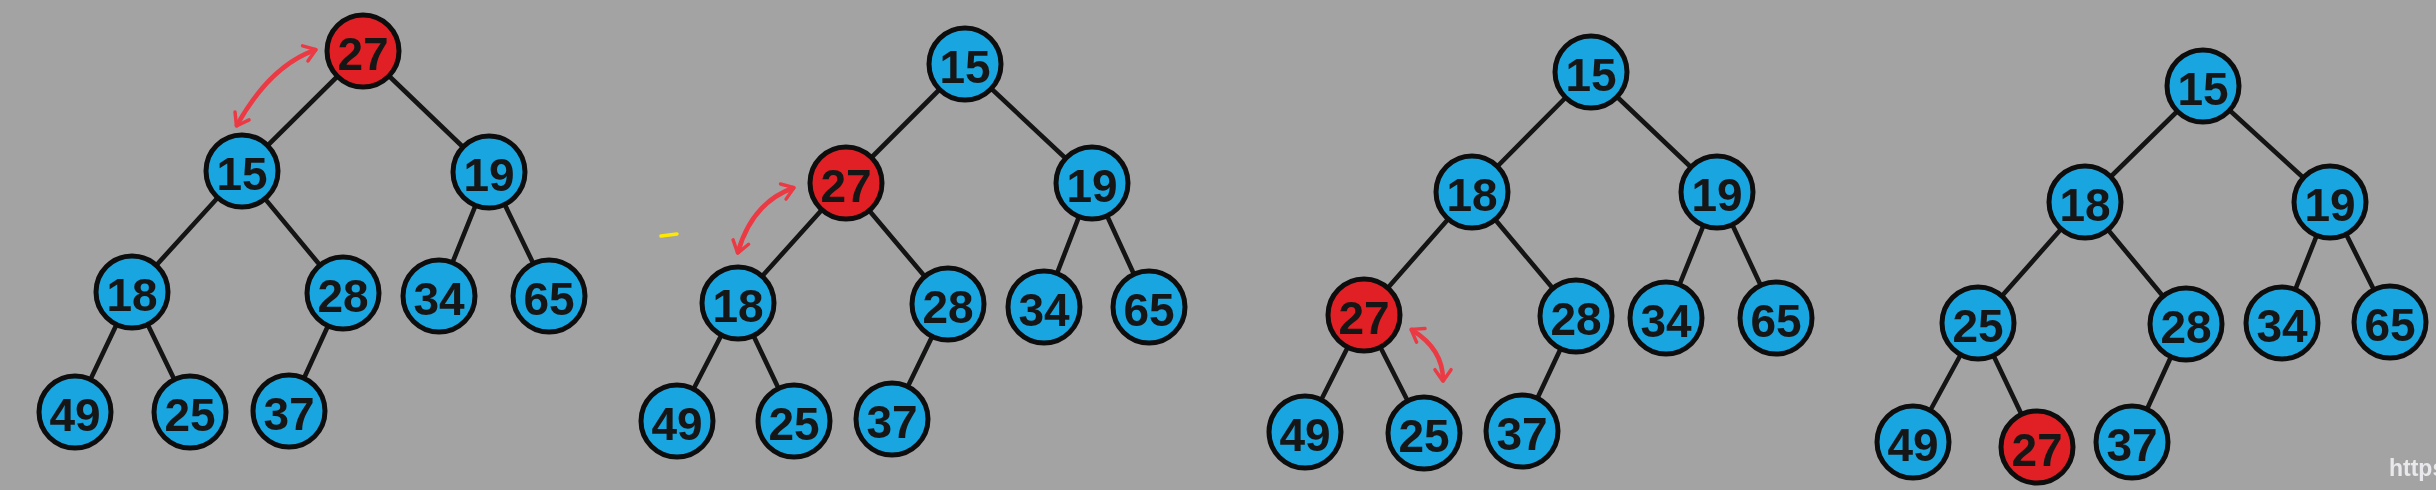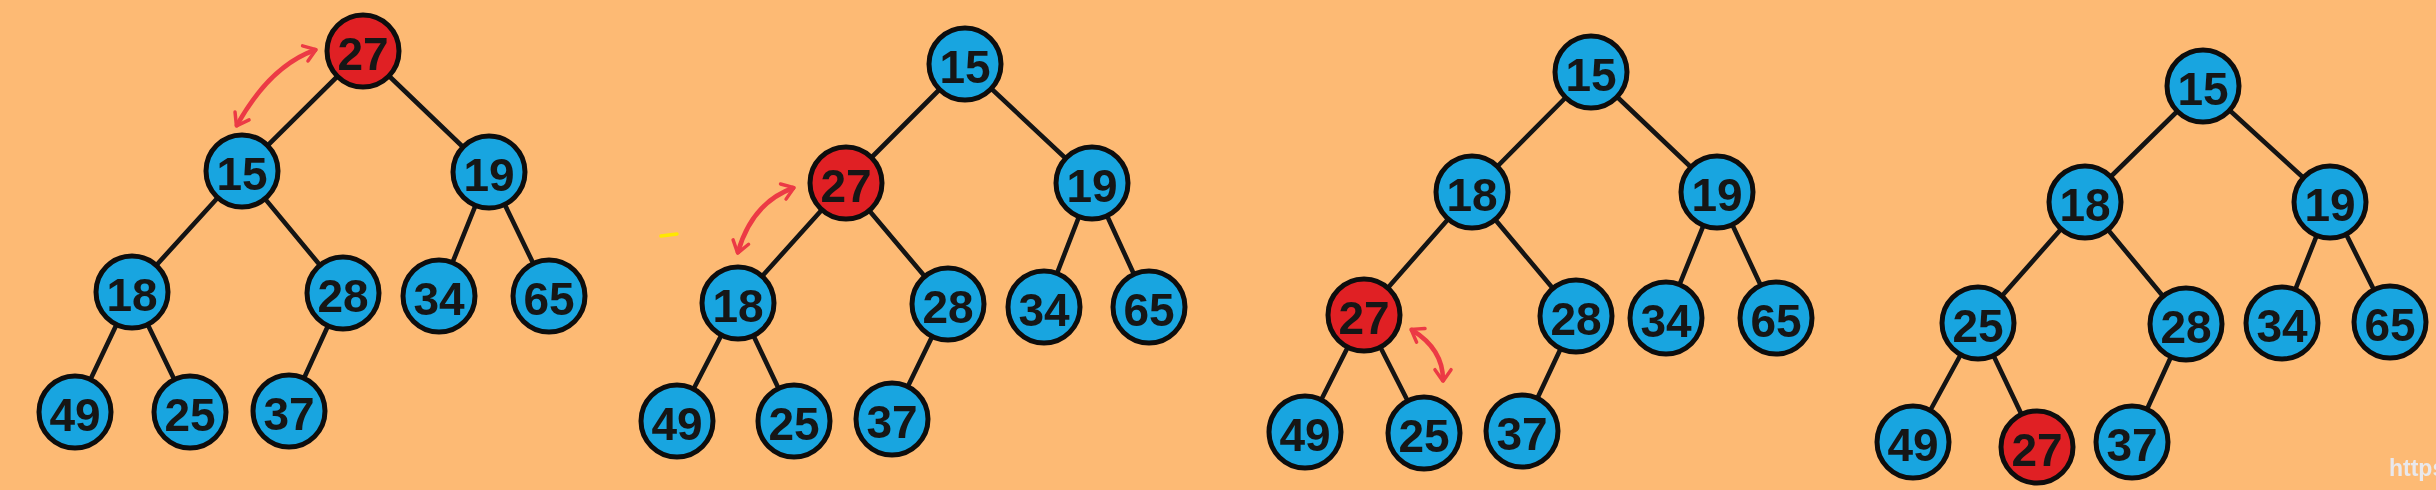--- a/index.html
+++ b/index.html
@@ -8,21 +8,21 @@
     background: #ffffff;
     width: 2436px;
     height: 490px;
     overflow: hidden;
     font-family: "Liberation Sans", sans-serif;
   }
   #stage {
     position: relative;
     width: 2436px;
     height: 490px;
-    background: #fdba74;
+    background: #a3a3a3;
   }
   svg { display: block; }
   .edge {
     stroke: var(--edge-color, #141414);
     stroke-width: 4.6;
     stroke-linecap: round;
     fill: none;
   }
   .node-circle {
     stroke: var(--node-stroke, #0d0d0d);

